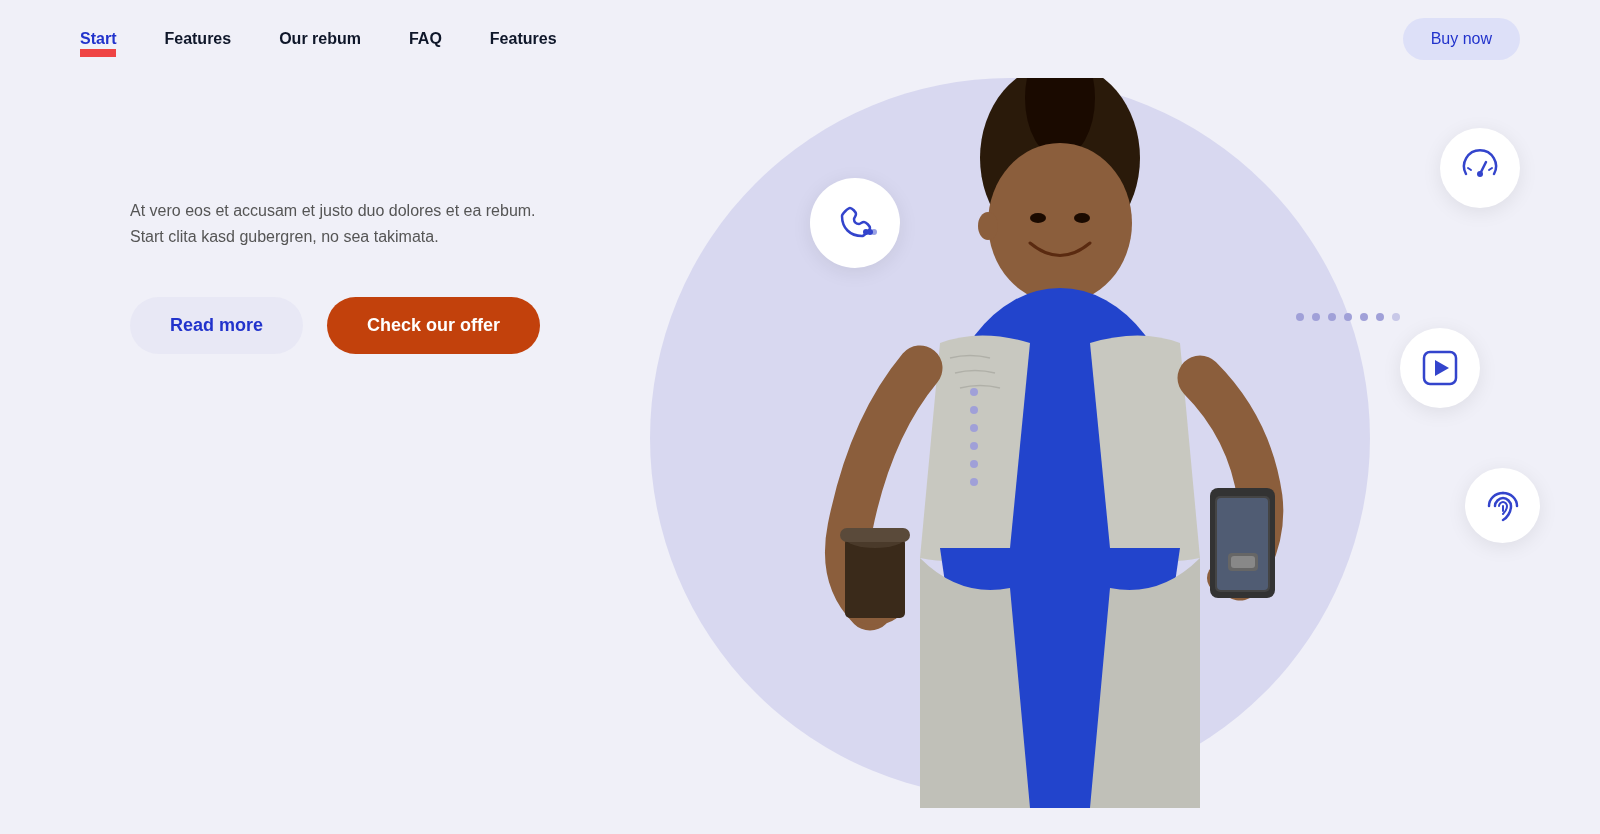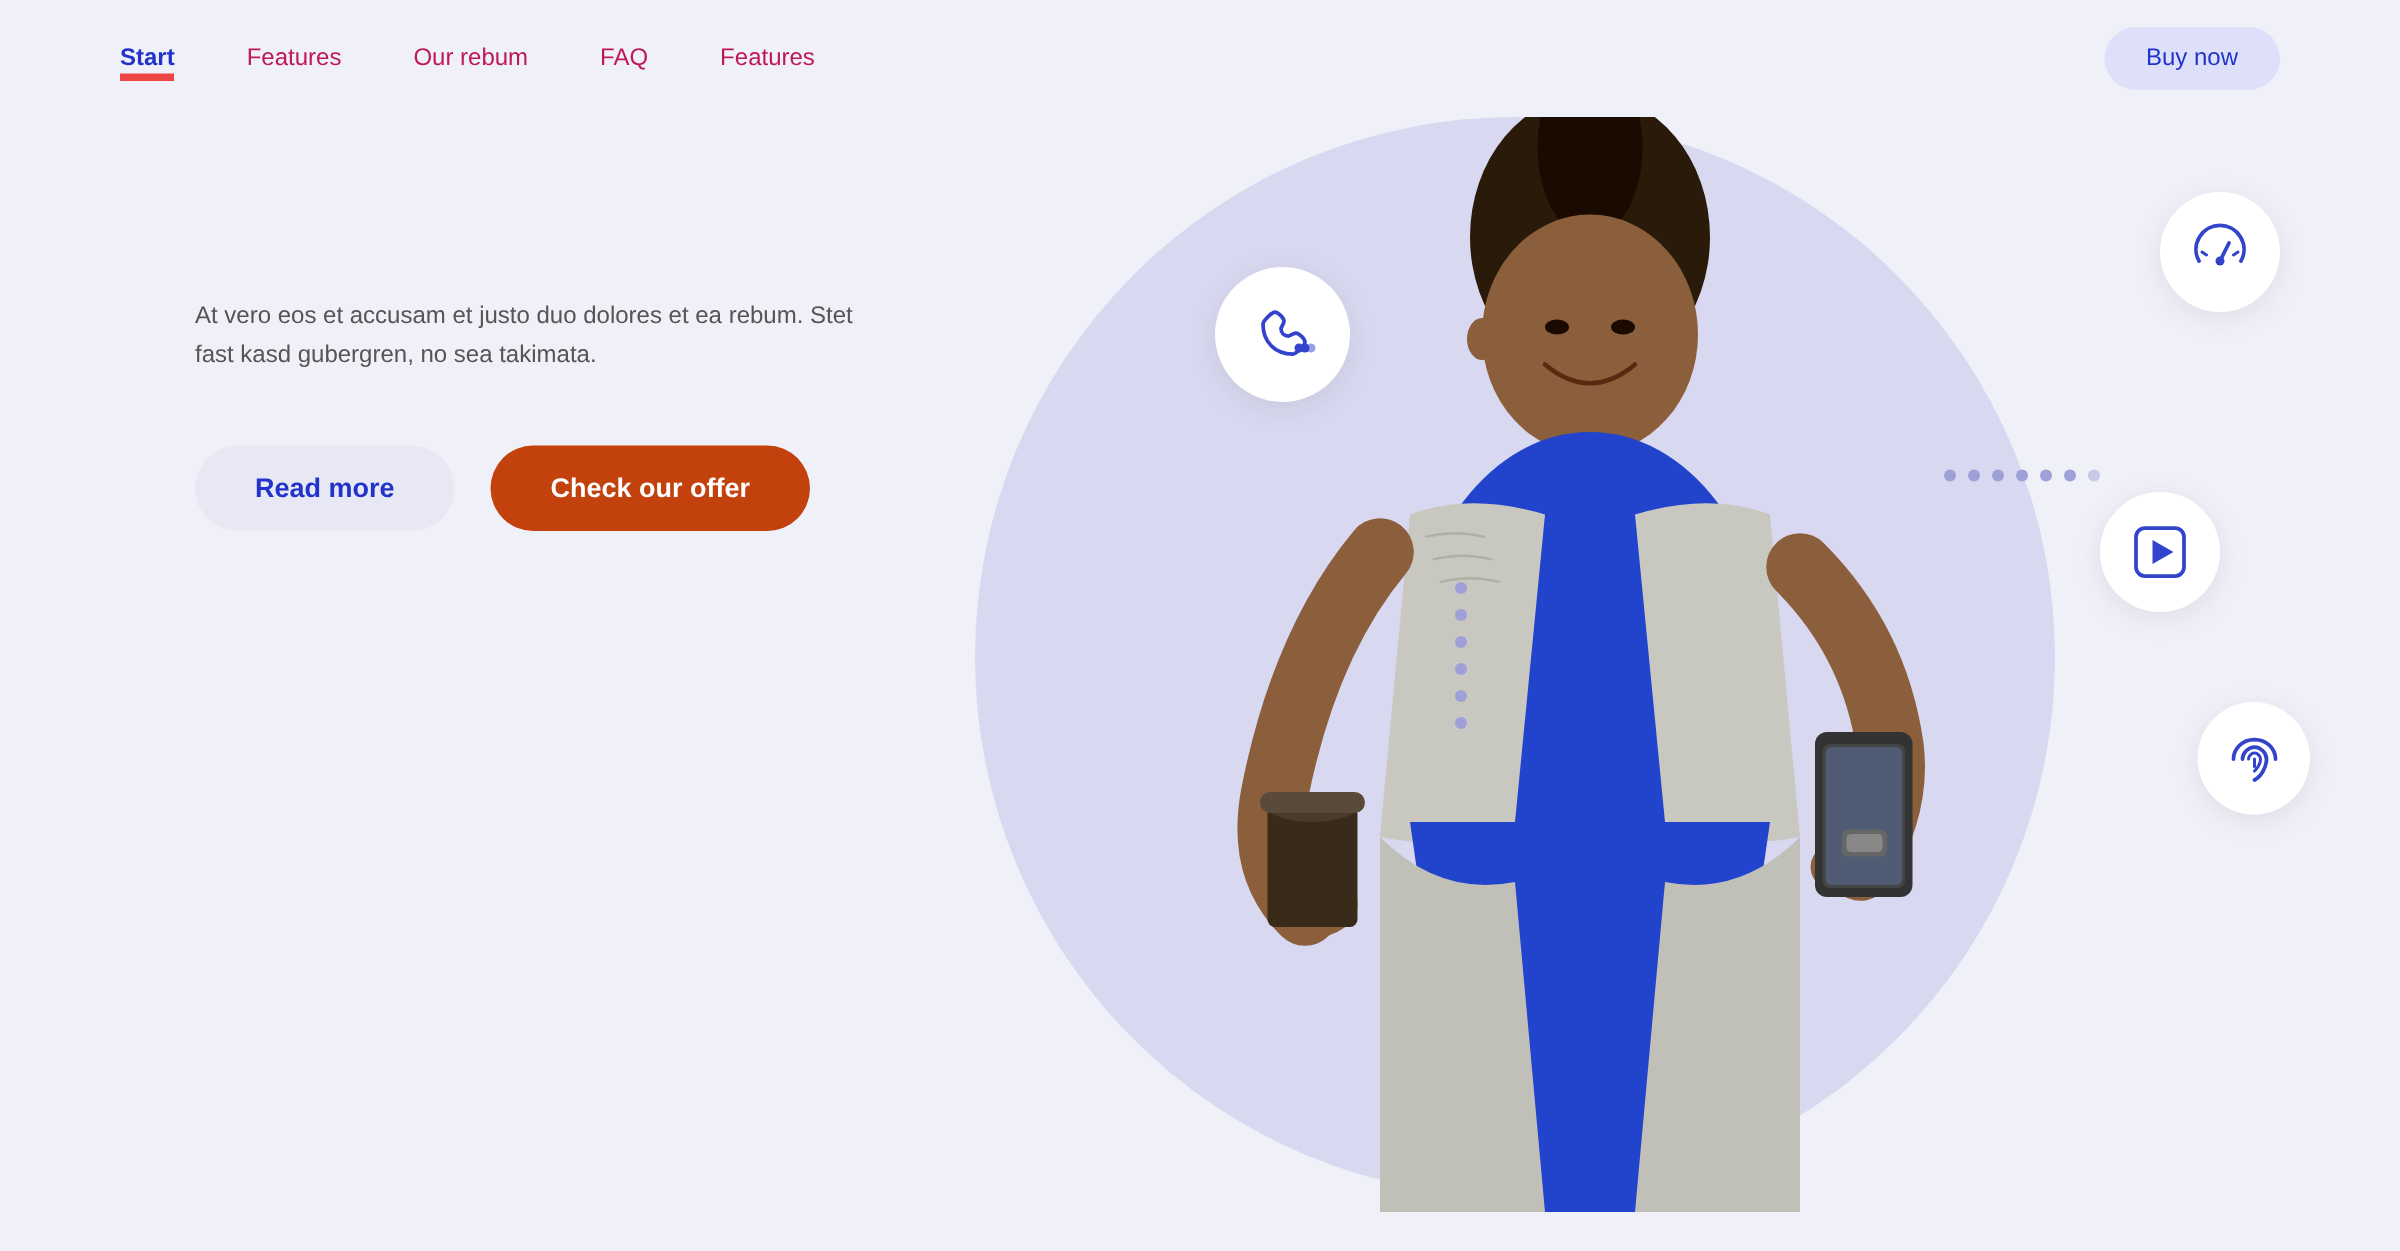--- a/index.html
+++ b/index.html
@@ -38,28 +38,28 @@
       color: #111;
     }
     .nav-links {
       display: flex;
       align-items: center;
       gap: 48px;
       list-style: none;
     }
     .nav-links li a {
       text-decoration: none;
-      color: #be185d;
+      color: #0f172a;
       font-size: 16px;
-      font-weight: 400;
+      font-weight: 700;
     }
     .nav-links li.active a {
       color: #2233cc;
       font-weight: 700;
-      border-bottom: 5px solid #ef4444;
+      border-bottom: 8px solid #ef4444;
       padding-bottom: 2px;
     }
     .buy-now-btn {
       background: #dde0f8;
       color: #2233cc;
       border: none;
       border-radius: 30px;
       padding: 12px 28px;
       font-size: 16px;
       font-weight: 400;
@@ -240,21 +240,21 @@
       <a href="#">Features</a>
     </li>
   </ul>
 
   <button class="buy-now-btn">Buy now</button>
 </nav>
 
 <section class="hero">
 
   <div class="hero-text">
-    <p class="hero-desc">At vero eos et accusam et justo duo dolores et ea rebum. Stet fast kasd gubergren, no sea takimata.</p>
+    <p class="hero-desc">At vero eos et accusam et justo duo dolores et ea rebum. Start clita kasd gubergren, no sea takimata.</p>
     <div class="hero-buttons">
       <button class="btn-read-more">Read more</button>
       <button class="btn-check-offer">Check our offer</button>
     </div>
   </div>
 
   <div class="hero-visual">
 
     <div class="bg-circle-large"></div>
 

